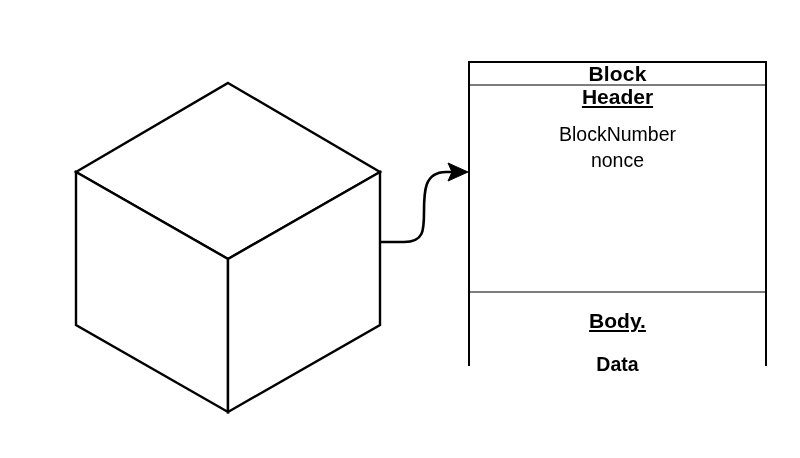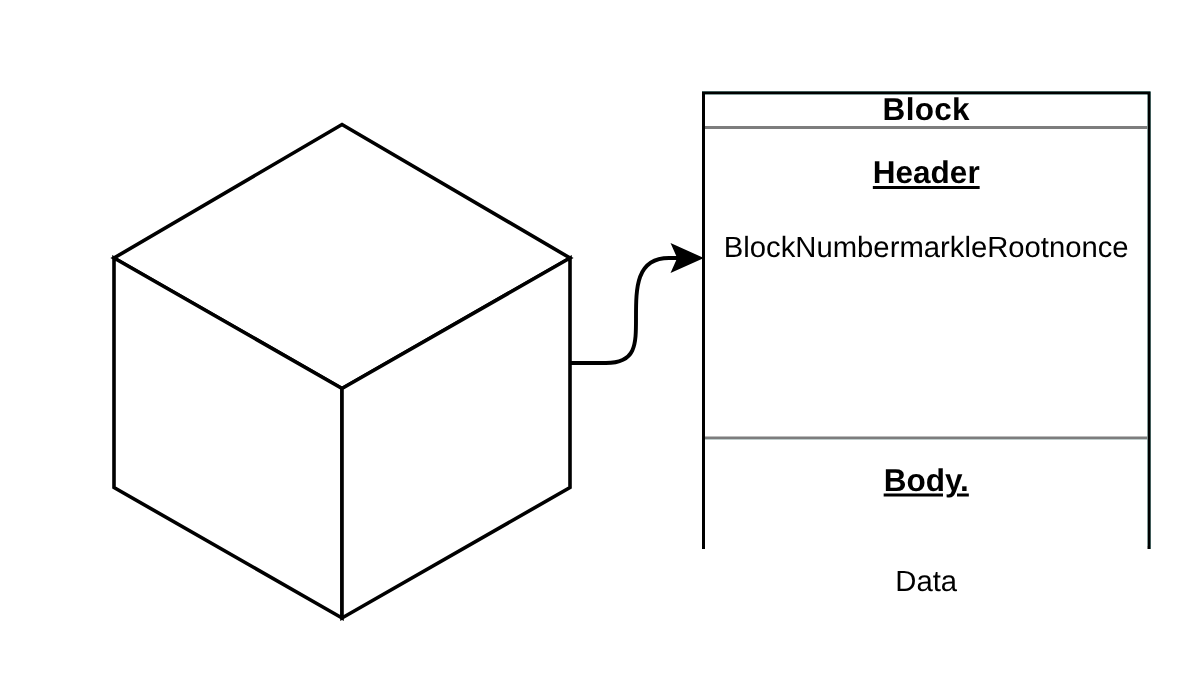--- a/index.html
+++ b/index.html
@@ -30,21 +30,21 @@
   }
   
   #block-box {
     position: absolute;
     left: 468px;
     top: 61px;
     width: 299px;
     height: 305px;
     box-sizing: border-box;
     border: 2.5px solid #000000;
-    background: #0f766e;
+    background: #14532d;
     display: flex;
     flex-direction: column;
   }
   .section {
     box-sizing: border-box;
     background: #ffffff;
     text-align: center;
     position: relative;
   }
   .section-title-row {
@@ -74,38 +74,38 @@
     letter-spacing: 0.2px;
     line-height: 1;
   }
   .subhead {
     font-size: 21px;
     font-weight: bold;
     text-decoration: underline;
     text-underline-offset: 2px;
     line-height: 1;
   }
-  #header-subhead { margin-top: 19px; }
+  #header-subhead { }
   #body-subhead   { margin-top: 17px; }
   .field-list {
-    margin-top: 26px;
+    margin-top: 14px;
     display: flex;
-    flex-direction: row;
+    flex-direction: column;
     align-items: center;
   }
   .field-item {
     font-size: 19.5px;
     font-weight: normal;
     line-height: 26px;
     white-space: nowrap;
   }
   #body-value {
-    margin-top: 44px;
+    margin-top: 20px;
     font-size: 19.5px;
-    font-weight: normal;
+    font-weight: bold;
     line-height: 26px;
   }
 </style>
 </head>
 <body>
 
 <div id="canvas">
 
   <svg id="vector-layer" viewBox="0 0 800 458" width="800" height="458">
 
@@ -128,21 +128,20 @@
   <div id="block-box">
 
     <div class="section section-title-row">
       <span class="title-text">Block</span>
     </div>
 
     <div class="section section-header">
       <span id="header-subhead" class="subhead">Header</span>
       <div class="field-list">
         <span class="field-item">BlockNumber</span>
-        <span class="field-item">markleRoot</span>
         <span class="field-item">nonce</span>
       </div>
     </div>
 
     <div class="section section-body">
       <span id="body-subhead" class="subhead">Body.</span>
       <span id="body-value">Data</span>
     </div>
 
   </div>

